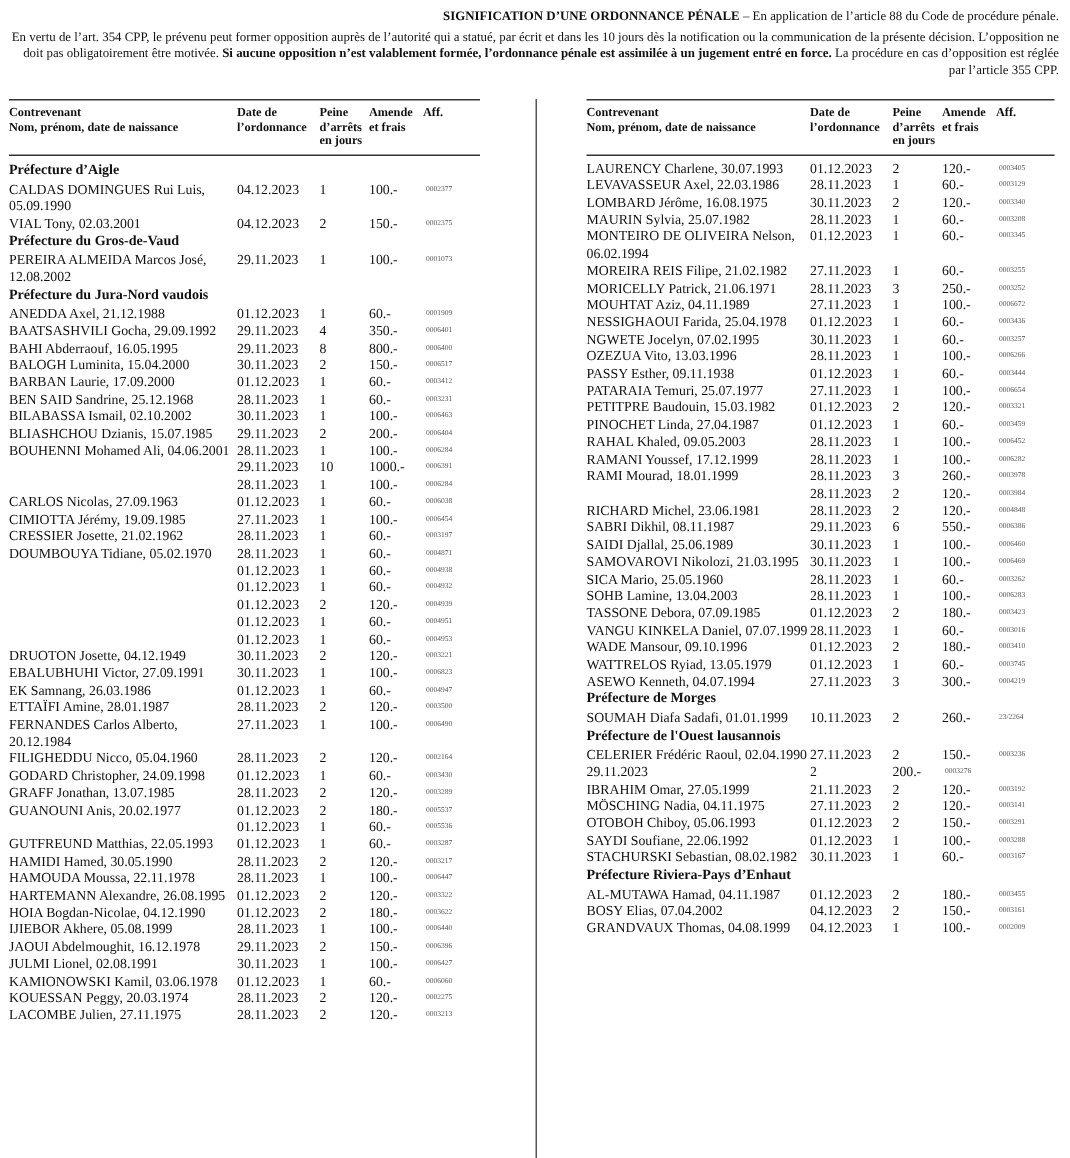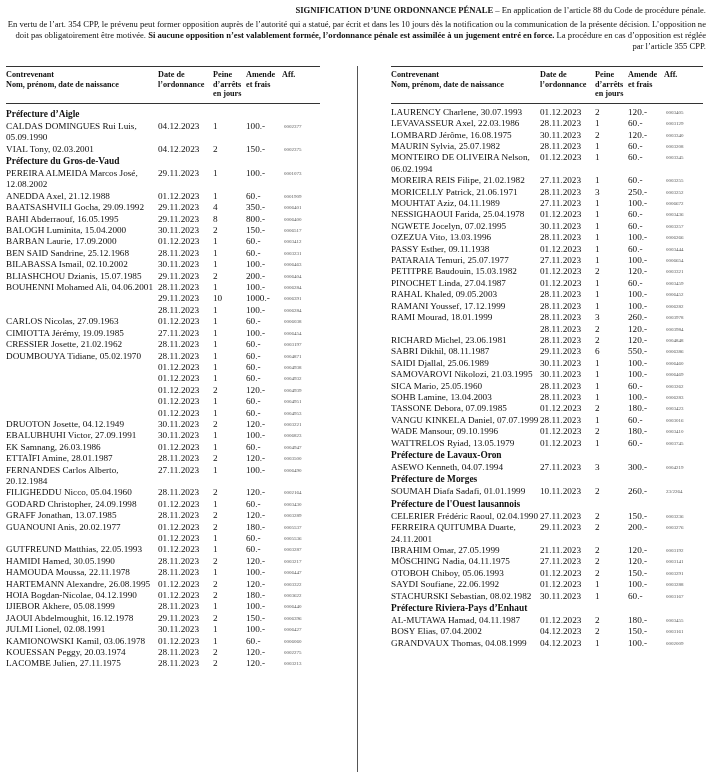--- a/index.html
+++ b/index.html
@@ -74,20 +74,21 @@
       <span class="aff">0002375</span>
     </div>
     <div class="pref">Préfecture du Gros-de-Vaud</div>
     <div class="row grid">
       <span class="name">PEREIRA ALMEIDA Marcos José, 12.08.2002</span>
       <span class="date">29.11.2023</span>
       <span class="days">1</span>
       <span class="fine">100.-</span>
       <span class="aff">0001073</span>
     </div>
+    <div class="pref">Préfecture du Jura-Nord vaudois</div>
     <div class="row grid">
       <span class="name">ANEDDA Axel, 21.12.1988</span>
       <span class="date">01.12.2023</span>
       <span class="days">1</span>
       <span class="fine">60.-</span>
       <span class="aff">0001909</span>
     </div>
     <div class="row grid">
       <span class="name">BAATSASHVILI Gocha, 29.09.1992</span>
       <span class="date">29.11.2023</span>
@@ -579,21 +580,20 @@
       <span class="fine">180.-</span>
       <span class="aff">0003410</span>
     </div>
     <div class="row grid">
       <span class="name">WATTRELOS Ryiad, 13.05.1979</span>
       <span class="date">01.12.2023</span>
       <span class="days">1</span>
       <span class="fine">60.-</span>
       <span class="aff">0003745</span>
     </div>
-    <div class="pref">Préfecture de Lavaux-Oron</div>
     <div class="row grid">
       <span class="name">ASEWO Kenneth, 04.07.1994</span>
       <span class="date">27.11.2023</span>
       <span class="days">3</span>
       <span class="fine">300.-</span>
       <span class="aff">0004219</span>
     </div>
     <div class="pref">Préfecture de Morges</div>
     <div class="row grid">
       <span class="name">SOUMAH Diafa Sadafi, 01.01.1999</span>
@@ -604,21 +604,20 @@
     </div>
     <div class="pref">Préfecture de l'Ouest lausannois</div>
     <div class="row grid">
       <span class="name">CELERIER Frédéric Raoul, 02.04.1990</span>
       <span class="date">27.11.2023</span>
       <span class="days">2</span>
       <span class="fine">150.-</span>
       <span class="aff">0003236</span>
     </div>
     <div class="row grid">
-      <span class="name">FERREIRA QUITUMBA Duarte, 24.11.2001</span>
       <span class="date">29.11.2023</span>
       <span class="days">2</span>
       <span class="fine">200.-</span>
       <span class="aff">0003276</span>
     </div>
     <div class="row grid">
       <span class="name">IBRAHIM Omar, 27.05.1999</span>
       <span class="date">21.11.2023</span>
       <span class="days">2</span>
       <span class="fine">120.-</span>

